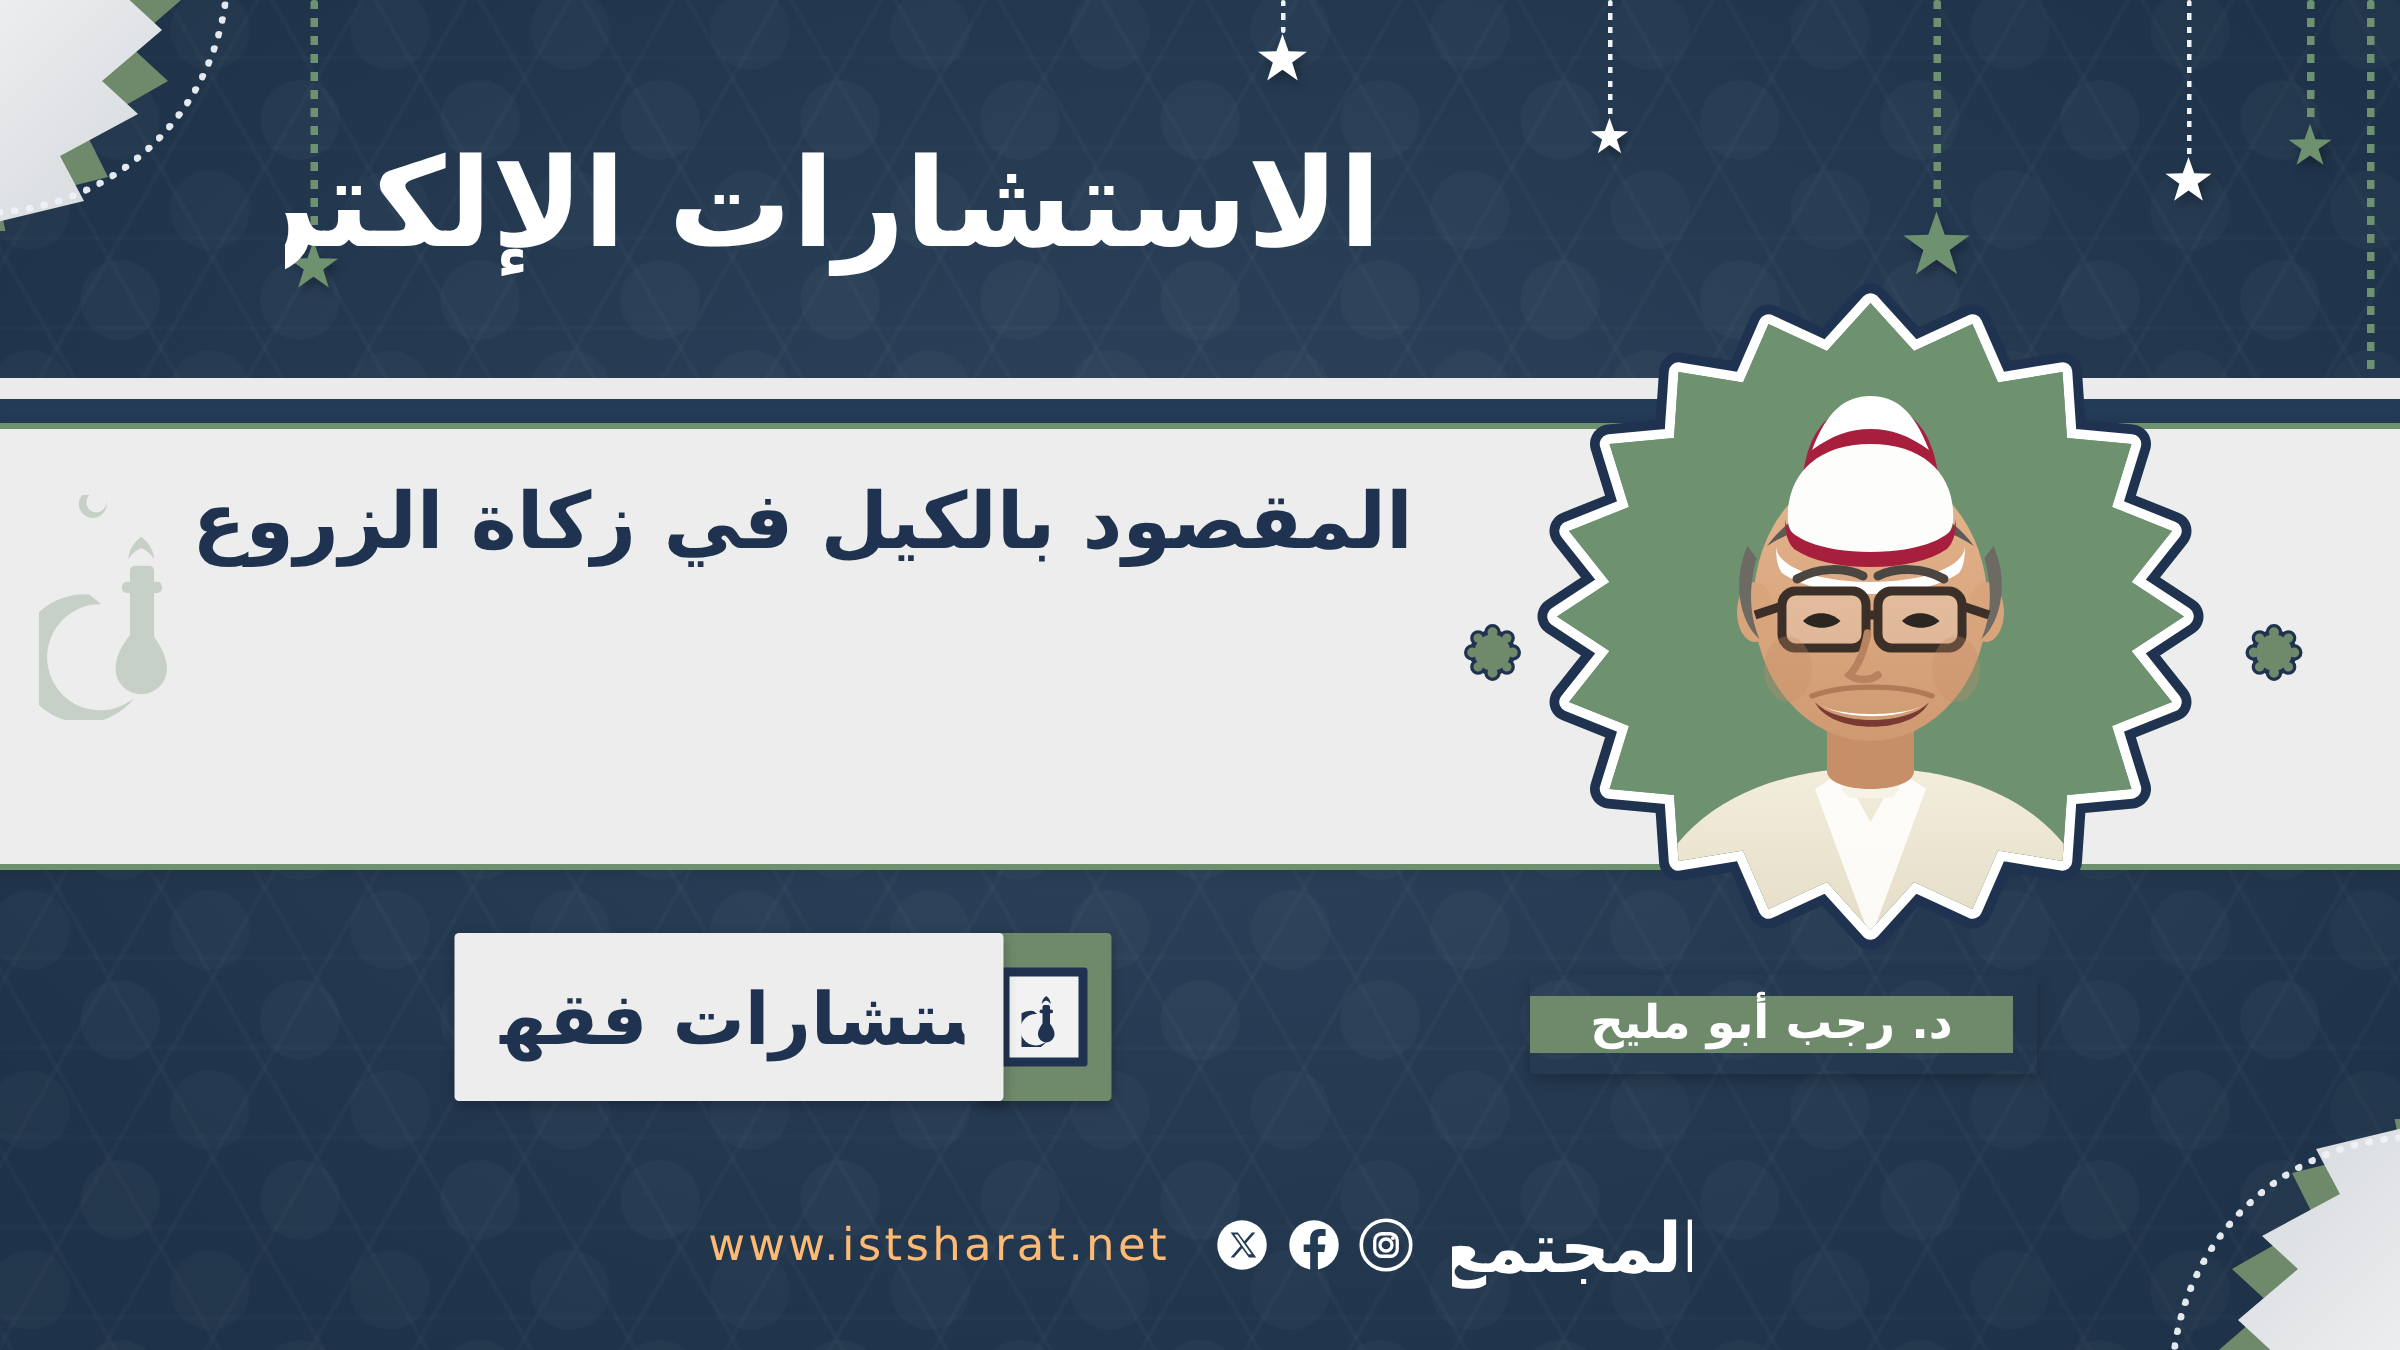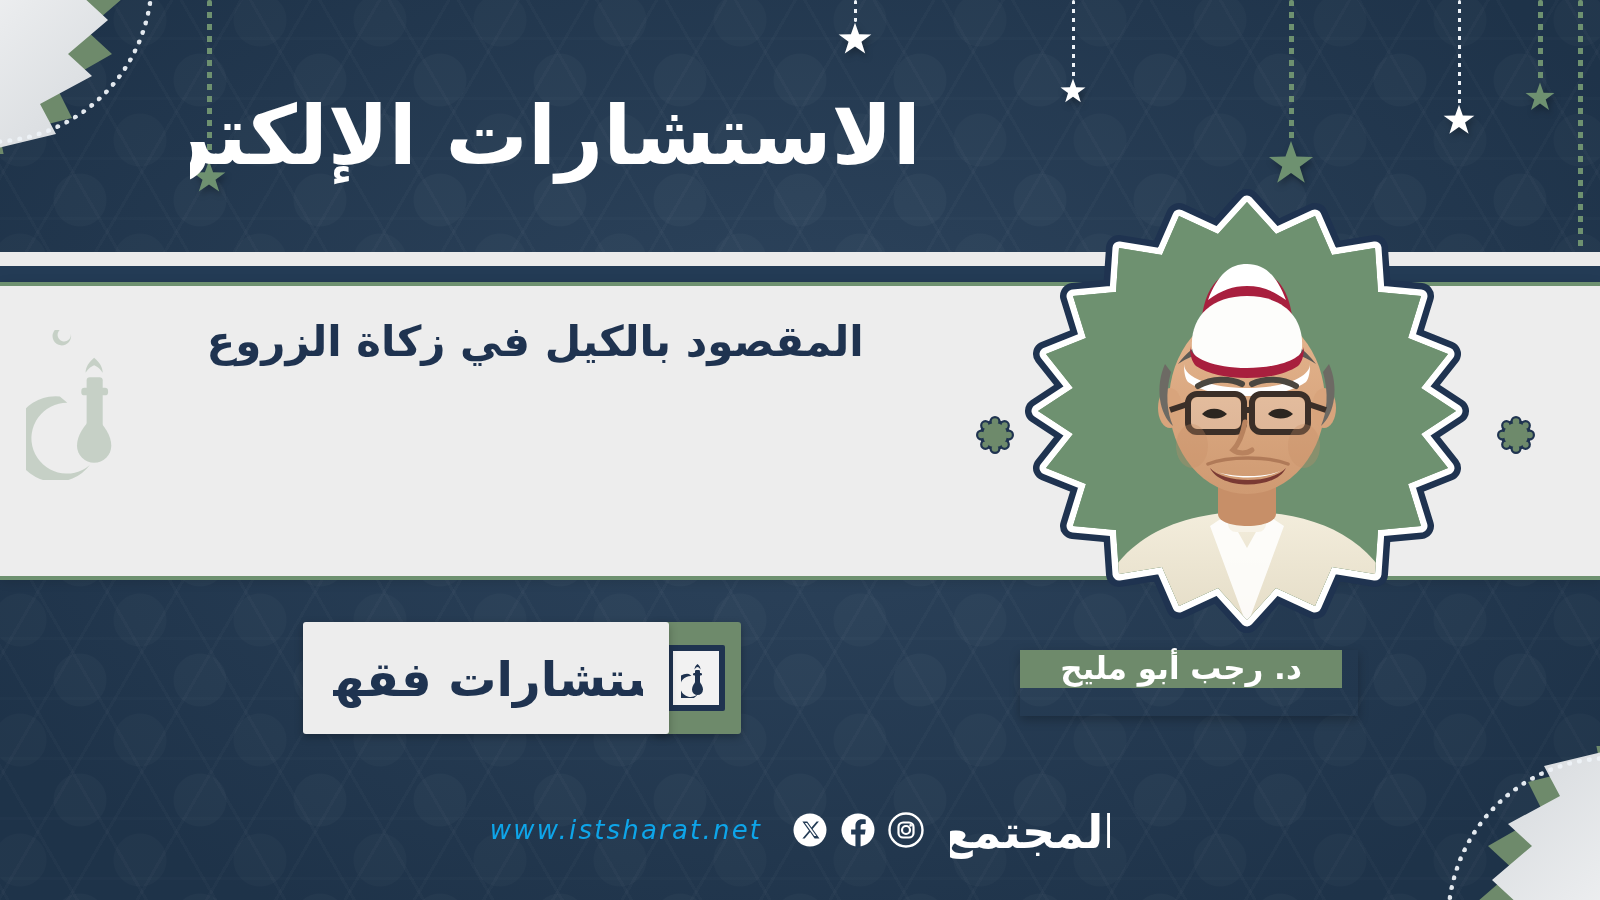--- a/index.html
+++ b/index.html
@@ -83,21 +83,21 @@
   .rosette-dot svg{width:100%;height:100%;}
   .rosette-left{left:975px;top:415px;}
   .rosette-right{left:1496px;top:415px;}
 
   .title-block{
     position:absolute;left:120px;top:60px;width:830px;
     text-align:center;direction:rtl;
   }
   .title-line{
     font-family:"DejaVu Sans","Liberation Sans",sans-serif;
-    font-weight:700;font-size:42px;line-height:1.42;color:#1f3350;
+    font-weight:700;font-size:52px;line-height:1.42;color:#1f3350;
     letter-spacing:0;white-space:nowrap;
   }
 
   
   .portrait{position:absolute;left:1032px;top:196px;width:430px;height:430px;}
   .portrait svg{width:100%;height:100%;overflow:visible;}
 
   
   .badge{position:absolute;left:303px;top:622px;height:112px;display:flex;align-items:stretch;}
   .badge-green{
@@ -117,21 +117,21 @@
   }
   .badge-white svg{width:310px;height:80px;}
   .badge-text{
     font-family:"DejaVu Sans","Liberation Sans",sans-serif;
     font-size:48px;font-weight:700;fill:#1f3350;
   }
 
   
   .nameplate{
     position:absolute;left:1020px;top:650px;width:338px;height:66px;
-    display:flex;align-items:flex-start;box-shadow:0 4px 10px rgba(0,0,0,.25);
+    display:flex;align-items:center;box-shadow:0 4px 10px rgba(0,0,0,.25);
   }
   .nameplate-accent{width:16px;background:#ffffff;}
   .nameplate-body{
     flex:1;background:#6e8a6b;display:flex;align-items:center;justify-content:center;
     padding-bottom:2px;
   }
   .nameplate-text{
     font-family:"DejaVu Sans","Liberation Sans",sans-serif;
     font-size:31px;font-weight:700;color:#ffffff;direction:rtl;white-space:nowrap;
   }
@@ -140,22 +140,22 @@
   .footer{
     position:absolute;left:0;right:0;bottom:28px;height:84px;
     display:flex;align-items:center;justify-content:center;gap:26px;
   }
   .footer-logo{width:160px;height:84px;}
   .footer-logo svg{width:100%;height:100%;}
   .social{display:flex;align-items:center;gap:12px;}
   .social-icon{width:36px;height:36px;display:block;}
   .url{
     font-family:"DejaVu Sans","Liberation Sans",sans-serif;
-    font-size:26px;font-weight:400;color:#0ea5e9;letter-spacing:2.2px;
-    direction:ltr;margin-right:4px;font-style:italic;
+    font-size:30px;font-weight:400;color:#fdba74;letter-spacing:2.2px;
+    direction:ltr;margin-right:4px;
   }
 </style>
 </head>
 <body>
 
 <div id="stage">
 
   <div class="bg-base"></div>
   <div class="bg-pattern"></div>
   <div class="bg-pattern2"></div>

